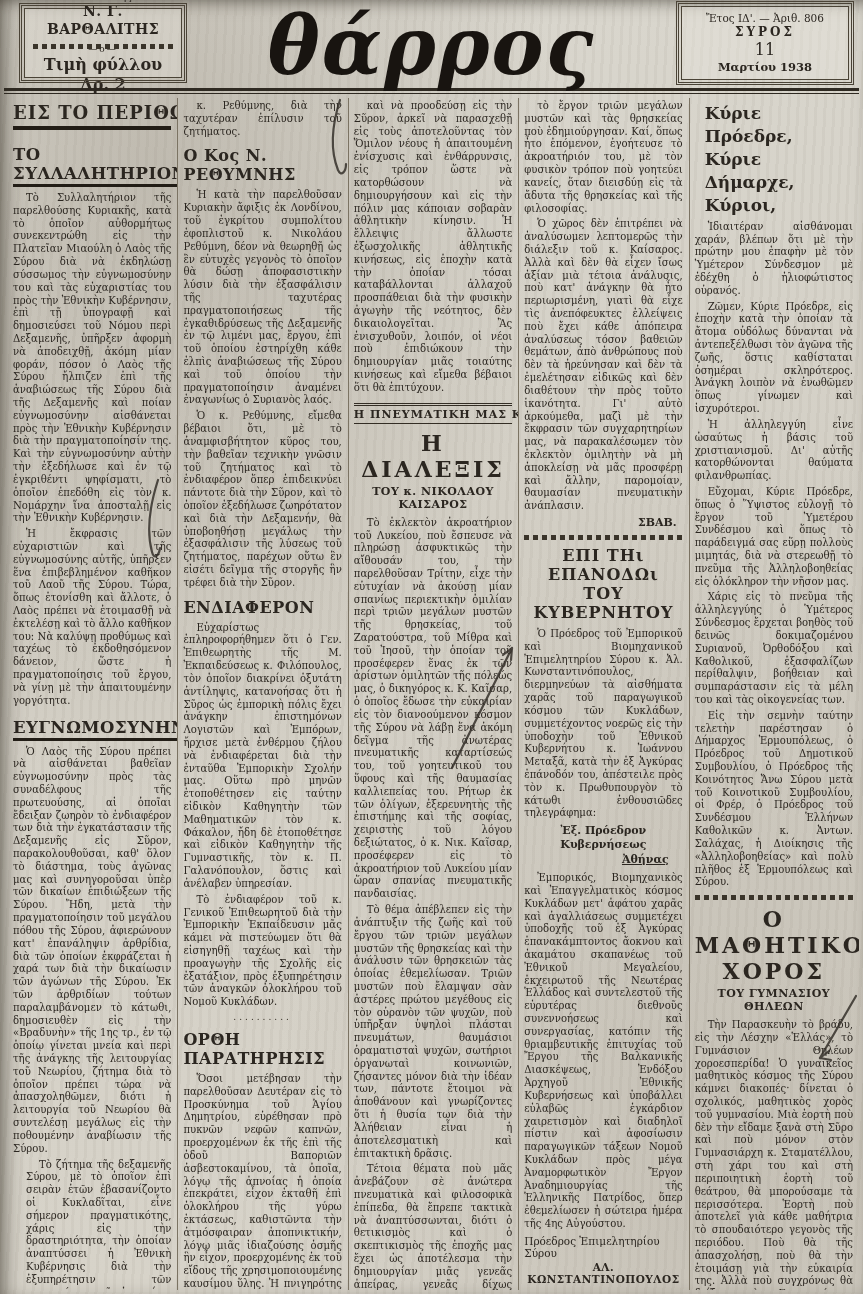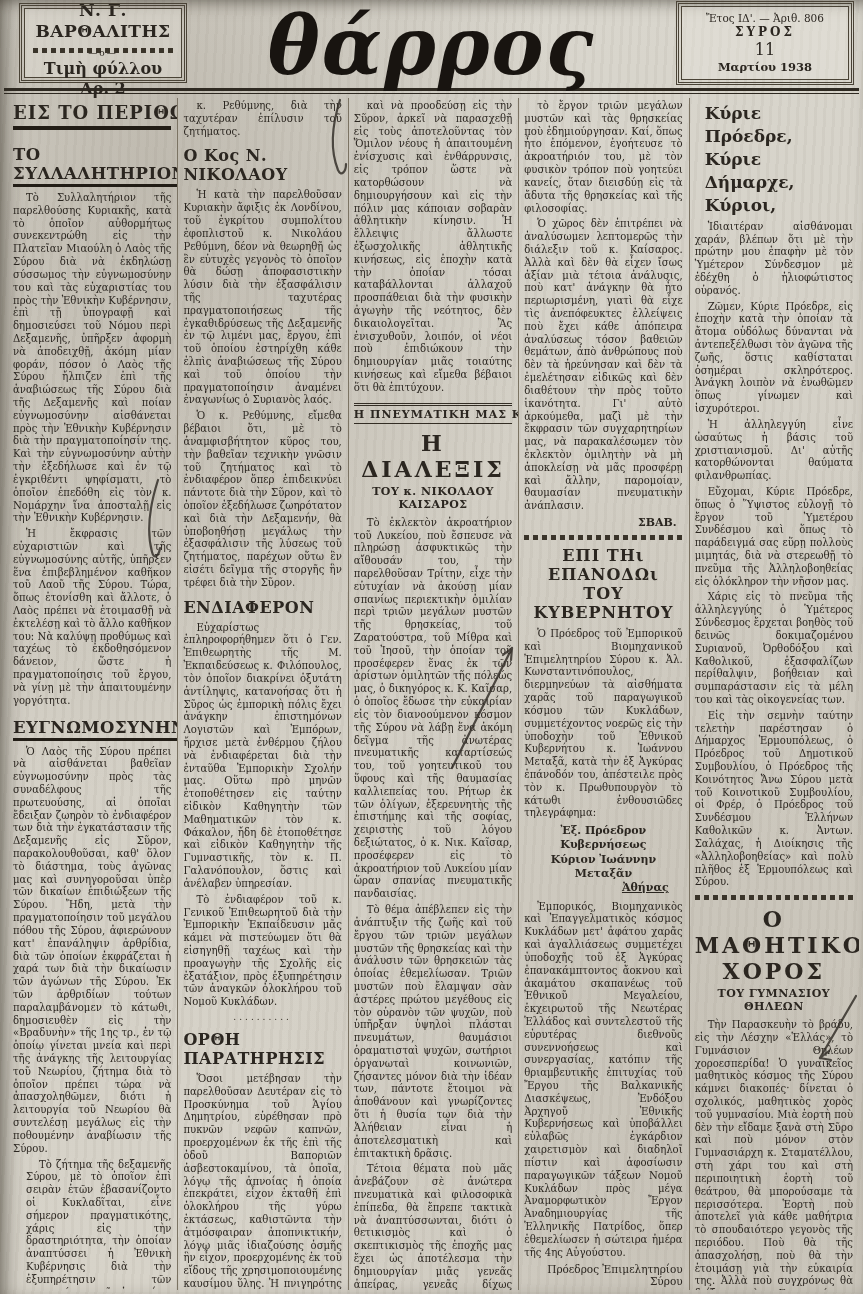--- a/index.html
+++ b/index.html
@@ -15,21 +15,21 @@
   }
   
   #hdr{display:flex;align-items:stretch;height:88px;padding:4px 6px 0 10px;box-sizing:border-box;}
   .hdr-box{
     border:1px solid #4a4336;outline:3px double #4a4336;outline-offset:2px;
     background:rgba(235,232,224,.35);text-align:center;padding:5px 8px;box-sizing:border-box;
     display:flex;flex-direction:column;justify-content:center;line-height:1.25;
   }
   #box-left{width:158px;margin:4px 0 10px 14px;}
   #box-left .lbl{font-size:10px;}
-  #box-left .nm{font-size:17px;font-weight:bold;letter-spacing:.5px;}
+  #box-left .nm{font-size:14px;font-weight:bold;letter-spacing:.5px;}
   #box-left .orn{font-size:9px;letter-spacing:2px;}
   #box-left .pr{font-size:16px;font-weight:bold;}
   #masthead{flex:1;display:flex;align-items:center;justify-content:center;}
   #masthead .title{
     font-size:78px;font-weight:bold;font-style:italic;line-height:.9;
     letter-spacing:2px;color:#181410;transform:scaleY(1.02);
   }
   #box-right{width:168px;margin:2px 8px 8px 0;}
   #box-right .iss{font-size:10.5px;white-space:nowrap;}
   #box-right .dv{font-size:8px;letter-spacing:1px;overflow:hidden;white-space:nowrap;color:#4a4336;}
@@ -49,21 +49,21 @@
   .headc{font-size:16px;font-weight:bold;text-align:center;margin:6px 0 6px;letter-spacing:1px;}
   .bighead{text-align:center;font-weight:bold;margin:6px 0 6px;}
   .bighead div:nth-child(1){font-size:22px;letter-spacing:3px;}
   .bighead div:nth-child(2){font-size:11px;letter-spacing:.5px;margin-top:3px;}
   .banner{font-size:11px;font-weight:bold;letter-spacing:1px;white-space:nowrap;
     border-top:3px double #332d24;border-bottom:1px solid #332d24;padding:2px 0;margin:8px 0 4px;}
   .para,.quote{font-size:10.1px;line-height:1.27;text-align:justify;margin:0 0 3px;text-indent:13px;}
   .quote{padding-left:13px;}
   .sig{text-align:right;font-weight:bold;font-size:11px;margin:2px 6px 4px 0;}
   .sigblock{font-size:10.5px;margin:4px 0 6px;}
-  .sigblock div:nth-child(1){text-align:right;}
+  .sigblock div:nth-child(1){text-align:left;}
   .sigblock div:nth-child(2){text-align:center;font-weight:bold;letter-spacing:.5px;margin-top:2px;}
   .telegram{font-size:11px;font-weight:bold;margin:4px 0 5px;}
   .telegram div{text-align:center;line-height:1.3;}
   .telegram div:last-child{text-align:right;text-decoration:underline;padding-right:14px;}
   .salute{font-size:17px;font-weight:bold;margin:2px 0 4px;padding-left:10px;line-height:1.35;}
   .dots{text-align:center;font-size:9px;letter-spacing:3px;color:#3a342a;margin:3px 0;}
   .orn{height:5px;margin:6px 0;background:repeating-linear-gradient(90deg,#3a342a 0 5px,transparent 5px 9px);}
   #ink{position:absolute;left:0;top:0;pointer-events:none;}
 </style>
 </head>
@@ -89,21 +89,21 @@
       <div class="mo">Μαρτίου 1938</div>
     </div>
   </div>
 
   <div id="rule"></div>
 
   <div id="cols">
       <div class="col"><div class="kicker">ΕΙΣ ΤΟ ΠΕΡΙΘΩΡΙΟΝ</div><div class="headu">ΤΟ ΣΥΛΛΑΛΗΤΗΡΙΟΝ</div><p class="para">Τὸ Συλλαλητήριον τῆς παρελθούσης Κυριακῆς, κατὰ τὸ ὁποῖον αὐθορμήτως συνεκεντρώθη εἰς τὴν Πλατεῖαν Μιαούλη ὁ Λαὸς τῆς Σύρου διὰ νὰ ἐκδηλώσῃ σύσσωμος τὴν εὐγνωμοσύνην του καὶ τὰς εὐχαριστίας του πρὸς τὴν Ἐθνικὴν Κυβέρνησιν, ἐπὶ τῇ ὑπογραφῇ καὶ δημοσιεύσει τοῦ Νόμου περὶ Δεξαμενῆς, ὑπῆρξεν ἀφορμὴ νὰ ἀποδειχθῇ, ἀκόμη μίαν φοράν, πόσον ὁ Λαὸς τῆς Σύρου ἤλπιζεν ἐπὶ τῆς ἀναβιώσεως τῆς Σύρου διὰ τῆς Δεξαμενῆς καὶ ποίαν εὐγνωμοσύνην αἰσθάνεται πρὸς τὴν Ἐθνικὴν Κυβέρνησιν διὰ τὴν πραγματοποίησίν της. Καὶ τὴν εὐγνωμοσύνην αὐτὴν τὴν ἐξεδήλωσε καὶ ἐν τῷ ἐγκριθέντι ψηφίσματι, τὸ ὁποῖον ἐπεδόθη εἰς τὸν κ. Νομάρχην ἵνα ἀποσταλῇ εἰς τὴν Ἐθνικὴν Κυβέρνησιν.</p><p class="para">Ἡ ἔκφρασις τῶν εὐχαριστιῶν καὶ τῆς εὐγνωμοσύνης αὐτῆς, ὑπῆρξεν ἕνα ἐπιβεβλημένον καθῆκον τοῦ Λαοῦ τῆς Σύρου. Τώρα, ὅπως ἐτονίσθη καὶ ἄλλοτε, ὁ Λαὸς πρέπει νὰ ἑτοιμασθῇ νὰ ἐκτελέσῃ καὶ τὸ ἄλλο καθῆκον του: Νὰ καλύψῃ προθύμως καὶ ταχέως τὸ ἐκδοθησόμενον δάνειον, ὥστε ἡ πραγματοποίησις τοῦ ἔργου, νὰ γίνῃ μὲ τὴν ἀπαιτουμένην γοργότητα.</p><div class="headu">ΕΥΓΝΩΜΟΣΥΝΗΝ</div><p class="para">Ὁ Λαὸς τῆς Σύρου πρέπει νὰ αἰσθάνεται βαθεῖαν εὐγνωμοσύνην πρὸς τὰς συναδέλφους τῆς πρωτευούσης, αἱ ὁποῖαι ἔδειξαν ζωηρὸν τὸ ἐνδιαφέρον των διὰ τὴν ἐγκατάστασιν τῆς Δεξαμενῆς εἰς Σῦρον, παρακολουθοῦσαι, καθ' ὅλον τὸ διάστημα, τοὺς ἀγῶνας μας καὶ συνηγοροῦσαι ὑπὲρ τῶν δικαίων ἐπιδιώξεων τῆς Σύρου. Ἤδη, μετὰ τὴν πραγματοποίησιν τοῦ μεγάλου πόθου τῆς Σύρου, ἀφιερώνουν κατ' ἐπανάληψιν ἀρθρίδια, διὰ τῶν ὁποίων ἐκφράζεται ἡ χαρά των διὰ τὴν δικαίωσιν τῶν ἀγώνων τῆς Σύρου. Ἐκ τῶν ἀρθριδίων τούτων παραλαμβάνομεν τὸ κάτωθι, δημοσιευθὲν εἰς τὴν «Βραδυνὴν» τῆς 1ης τρ., ἐν τῷ ὁποίῳ γίνεται μνεία καὶ περὶ τῆς ἀνάγκης τῆς λειτουργίας τοῦ Νεωρίου, ζήτημα διὰ τὸ ὁποῖον πρέπει τώρα νὰ ἀπασχοληθῶμεν, διότι ἡ λειτουργία τοῦ Νεωρίου θὰ συντελέσῃ μεγάλως εἰς τὴν ποθουμένην ἀναβίωσιν τῆς Σύρου.</p><p class="quote">Τὸ ζήτημα τῆς δεξαμενῆς Σύρου, μὲ τὸ ὁποῖον ἐπὶ σειρὰν ἐτῶν ἐβασανίζοντο οἱ Κυκλαδῖται, εἶνε σήμερον πραγματικότης, χάρις εἰς τὴν δραστηριότητα, τὴν ὁποίαν ἀναπτύσσει ἡ Ἐθνικὴ Κυβέρνησις διὰ τὴν ἐξυπηρέτησιν τῶν συμφερόντων τῆς ἐπαρχίας. Τὸ Κράτος τῆς 4ης Αὐγούστου, δὲν ἦτο δυνατὸν νὰ ἀφήσῃ τὸ ἄλλοτε πρῶτον ἐμπορο-ναυτικὸν κέντρον, τὴν Σύρον, νὰ φθίνῃ συνεχῶς. Μὲ τὴν ἐγκατάστασιν τῆς πλωτῆς δεξαμενῆς, θὰ ἀπασχοληθοῦν ἄπειρα ἐργατικὰ χέρια καὶ θὰ ἀναζήσῃ ὁ παλαιὸς βιομηχανικὸς ὀργασμὸς εἰς τὴν νῆσον. Εἶνε φυσικὸν νὰ ἐπακολουθήσῃ ἡ ὀργάνωσις τοῦ γνωστοῦ εἰς τὸν ναυτικὸν κόσμον νεωρείου τῆς Σύρου, εἰς τὸ ὁποῖον ἀπησχολοῦντο χιλιάδες ἐργατικῶν χειρῶν. Ἀλλὰ ἡ ἐπάνοδος τῆς Σύρου εἰς τὴν καλὴν ἐποχήν, θὰ ἔχῃ ἀντανάκλασιν καὶ εἰς τοὺς ἐργατικοὺς πληθυσμοὺς τῶν ἄλλων νήσων τοῦ νομοῦ. Μὲ τὴν πλωτὴν δεξαμενὴν ἐξυπηρετοῦνται μεγάλως τὰ συμφέροντα τόσον τῆς φορτηγοῦ μας ναυτιλίας, ὅσον καὶ τῆς ἐθνικῆς μας οἰκονομίας. Θὰ ἦτο παράλειψις ἐὰν δὲν ἐξήρετο καὶ ἡ προσπάθεια, τὴν ὁποίαν κατέβαλεν ὁ ὑφυπουργὸς τῆς Ἐμπορικῆς Ναυτιλίας</p></div>
       <div class="col">
         <p class="para">κ. Ρεθύμνης, διὰ τὴν ταχυτέραν ἐπίλυσιν τοῦ ζητήματος.</p>
-        <div class="head">Ο Κος Ν. ΝΙΚΟΛΑΟΥ</div>
+        <div class="head">Ο Κος Ν. ΡΕΘΥΜΝΗΣ</div>
         <p class="para">Ἡ κατὰ τὴν παρελθοῦσαν Κυριακὴν ἄφιξις ἐκ Λονδίνου, τοῦ ἐγκρίτου συμπολίτου ἐφοπλιστοῦ κ. Νικολάου Ρεθύμνη, δέον νὰ θεωρηθῇ ὡς ἓν εὐτυχὲς γεγονὸς τὸ ὁποῖον θὰ δώσῃ ἀποφασιστικὴν λύσιν διὰ τὴν ἐξασφάλισιν τῆς ταχυτέρας πραγματοποιήσεως τῆς ἐγκαθιδρύσεως τῆς Δεξαμενῆς ἐν τῷ λιμένι μας, ἔργου, ἐπὶ τοῦ ὁποίου ἐστηρίχθη κάθε ἐλπὶς ἀναβιώσεως τῆς Σύρου καὶ τοῦ ὁποίου τὴν πραγματοποίησιν ἀναμένει ἐναγωνίως ὁ Συριανὸς λαός.</p>
         <p class="para">Ὁ κ. Ρεθύμνης, εἴμεθα βέβαιοι ὅτι, μὲ τὸ ἀναμφισβήτητον κῦρος του, τὴν βαθεῖαν τεχνικὴν γνῶσιν τοῦ ζητήματος καὶ τὸ ἐνδιαφέρον ὅπερ ἐπιδεικνύει πάντοτε διὰ τὴν Σῦρον, καὶ τὸ ὁποῖον ἐξεδήλωσε ζωηρότατον καὶ διὰ τὴν Δεξαμενήν, θὰ ὑποβοηθήσῃ μεγάλως τὴν ἐξασφάλισιν τῆς λύσεως τοῦ ζητήματος, παρέχων οὕτω ἓν εἰσέτι δεῖγμα τῆς στοργῆς ἣν τρέφει διὰ τὴν Σῦρον.</p>
         <div class="head">ΕΝΔΙΑΦΕΡΟΝ</div>
         <p class="para">Εὐχαρίστως ἐπληροφορήθημεν ὅτι ὁ Γεν. Ἐπιθεωρητὴς τῆς Μ. Ἐκπαιδεύσεως κ. Φιλόπουλος, τὸν ὁποῖον διακρίνει ὀξυτάτη ἀντίληψις, κατανοήσας ὅτι ἡ Σῦρος ὡς ἐμπορικὴ πόλις ἔχει ἀνάγκην ἐπιστημόνων Λογιστῶν καὶ Ἐμπόρων, ἤρχισε μετὰ ἐνθέρμου ζήλου νὰ ἐνδιαφέρεται διὰ τὴν ἐνταῦθα Ἐμπορικὴν Σχολήν μας. Οὕτω πρὸ μηνῶν ἐτοποθέτησεν εἰς ταύτην εἰδικὸν Καθηγητὴν τῶν Μαθηματικῶν τὸν κ. Φάκαλον, ἤδη δὲ ἐτοποθέτησε καὶ εἰδικὸν Καθηγητὴν τῆς Γυμναστικῆς, τὸν κ. Π. Γαλανόπουλον, ὅστις καὶ ἀνέλαβεν ὑπηρεσίαν.</p>
         <p class="para">Τὸ ἐνδιαφέρον τοῦ κ. Γενικοῦ Ἐπιθεωρητοῦ διὰ τὴν Ἐμπορικὴν Ἐκπαίδευσιν μᾶς κάμει νὰ πιστεύωμεν ὅτι θὰ εἰσηγηθῇ ταχέως καὶ τὴν προαγωγὴν τῆς Σχολῆς εἰς ἑξατάξιον, πρὸς ἐξυπηρέτησιν τῶν ἀναγκῶν ὁλοκλήρου τοῦ Νομοῦ Κυκλάδων.</p>
         <div class="dots">..........</div>
         <div class="head">ΟΡΘΗ ΠΑΡΑΤΗΡΗΣΙΣ</div>
         <p class="para">Ὅσοι μετέβησαν τὴν παρελθοῦσαν Δευτέραν εἰς τὸ Προσκύνημα τοῦ Ἁγίου Δημητρίου, εὑρέθησαν πρὸ πυκνῶν νεφῶν καπνῶν, προερχομένων ἐκ τῆς ἐπὶ τῆς ὁδοῦ Βαποριῶν ἀσβεστοκαμίνου, τὰ ὁποῖα, λόγῳ τῆς ἀπνοίας ἡ ὁποία ἐπεκράτει, εἶχον ἐκταθῆ ἐπὶ ὁλοκλήρου τῆς γύρω ἐκτάσεως, καθιστῶντα τὴν ἀτμόσφαιραν ἀποπνικτικήν, λόγῳ μιᾶς ἰδιαζούσης ὀσμῆς ἣν εἶχον, προερχομένης ἐκ τοῦ εἴδους τῆς χρησιμοποιουμένης καυσίμου ὕλης. Ἡ πνιγηρότης αὐτὴ τῆς ἀτμοσφαίρας ἐδυσχέρανε πολὺ τὴν κυκλοφορίαν τῶν προσκυνητῶν, οἱ ὁποῖοι διηρωτῶντο διατὶ δὲν λαμβάνεται πρόνοια ὥστε κατὰ τὰς Κυριακὰς καὶ τὰς ἑορτάς, ὁπότε παρατηρεῖται σημαντικὴ κίνησις προσκυνητῶν, νὰ ἀπαγορευθῇ τὸ ἄναμμα τῆς καμίνου. Τὴν παρατήρησιν τὴν εὑρίσκομεν εὐλογωτάτην καὶ ἐλπίζομεν ὅτι ἡ ἁρμοδία Ἀρχὴ θὰ ἐπιληφθῇ τοῦ ζητήματος. Ἄλλωστε πρέπει νὰ ληφθῇ ὑπ' ὄψει ὅτι ἔρχεται καλοκαῖρι, ὅτι θὰ ἔχωμεν ξένους, οἱ ὁποῖοι θὰ ἐπισκέπτωνται τὸ Προσκύνημα καὶ μία τοιαύτη κατάστασις δὲν θὰ εἶναι διόλου συντελεστικὴ τῆς ἀναπτύξεως τοῦ τουρισμοῦ μας, κυρίως ὅταν οἱ ξένοι εἶναι ἀλλόθρησκοι.</p>
       </div>
       <div class="col">
@@ -122,21 +122,20 @@
         <p class="para">Ὁ χῶρος δὲν ἐπιτρέπει νὰ ἀναλύσωμεν λεπτομερῶς τὴν διάλεξιν τοῦ κ. Καίσαρος. Ἀλλὰ καὶ δὲν θὰ εἶχεν ἴσως ἀξίαν μιὰ τέτοια ἀνάλυσις, ποὺ κατ' ἀνάγκην θὰ ἦτο περιωρισμένη, γιατὶ θὰ εἶχε τὶς ἀνεπόφευκτες ἐλλείψεις ποὺ ἔχει κάθε ἀπόπειρα ἀναλύσεως τόσον βαθειῶν θεμάτων, ἀπὸ ἀνθρώπους ποὺ δὲν τὰ ἠρεύνησαν καὶ δὲν τὰ ἐμελέτησαν εἰδικῶς καὶ δὲν διαθέτουν τὴν πρὸς τοῦτο ἱκανότητα. Γι' αὐτὸ ἀρκούμεθα, μαζὶ μὲ τὴν ἔκφρασιν τῶν συγχαρητηρίων μας, νὰ παρακαλέσωμεν τὸν ἐκλεκτὸν ὁμιλητὴν νὰ μὴ ἀποκλείσῃ νὰ μᾶς προσφέρῃ καὶ ἄλλην, παρομοίαν, θαυμασίαν πνευματικὴν ἀνάπλασιν.</p>
         <div class="sig">ΣΒΑΒ.</div>
         <div class="orn"></div>
         <div class="headc">
           <div>ΕΠΙ ΤΗι ΕΠΑΝΟΔΩι</div>
           <div>ΤΟΥ ΚΥΒΕΡΝΗΤΟΥ</div>
         </div>
         <p class="para">Ὁ Πρόεδρος τοῦ Ἐμπορικοῦ καὶ Βιομηχανικοῦ Ἐπιμελητηρίου Σύρου κ. Ἀλ. Κωνσταντινόπουλος, διερμηνεύων τὰ αἰσθήματα χαρᾶς τοῦ παραγωγικοῦ κόσμου τῶν Κυκλάδων, συμμετέχοντος νοερῶς εἰς τὴν ὑποδοχὴν τοῦ Ἐθνικοῦ Κυβερνήτου κ. Ἰωάννου Μεταξᾶ, κατὰ τὴν ἐξ Ἀγκύρας ἐπάνοδόν του, ἀπέστειλε πρὸς τὸν κ. Πρωθυπουργὸν τὸ κάτωθι ἐνθουσιῶδες τηλεγράφημα:</p>
         <div class="telegram">
           <div>Ἐξ. Πρόεδρον Κυβερνήσεως</div>
-          <div>Κύριον Ἰωάννην Μεταξᾶν</div>
           <div>Ἀθήνας</div>
         </div>
         <p class="para">Ἐμπορικός, Βιομηχανικὸς καὶ Ἐπαγγελματικὸς κόσμος Κυκλάδων μετ' ἀφάτου χαρᾶς καὶ ἀγαλλιάσεως συμμετέχει ὑποδοχῆς τοῦ ἐξ Ἀγκύρας ἐπανακάμπτοντος ἄοκνου καὶ ἀκαμάτου σκαπανέως τοῦ Ἐθνικοῦ Μεγαλείου, ἐκχειρωτοῦ τῆς Νεωτέρας Ἑλλάδος καὶ συντελεστοῦ τῆς εὐρυτέρας διεθνοῦς συνεννοήσεως καὶ συνεργασίας, κατόπιν τῆς θριαμβευτικῆς ἐπιτυχίας τοῦ Ἔργου τῆς Βαλκανικῆς Διασκέψεως, Ἐνδόξου Ἀρχηγοῦ Ἐθνικῆς Κυβερνήσεως καὶ ὑποβάλλει εὐλαβῶς ἐγκάρδιον χαιρετισμὸν καὶ διαδηλοῖ πίστιν καὶ ἀφοσίωσιν παραγωγικῶν τάξεων Νομοῦ Κυκλάδων πρὸς μέγα Ἀναμορφωτικὸν Ἔργον Ἀναδημιουργίας τῆς Ἑλληνικῆς Πατρίδος, ὅπερ ἐθεμελίωσεν ἡ σώτειρα ἡμέρα τῆς 4ης Αὐγούστου.</p>
         <div class="sigblock">
           <div>Πρόεδρος Ἐπιμελητηρίου Σύρου</div>
           <div>ΑΛ. ΚΩΝΣΤΑΝΤΙΝΟΠΟΥΛΟΣ</div>
         </div>
       </div>
       <div class="col">
         <div class="salute">

